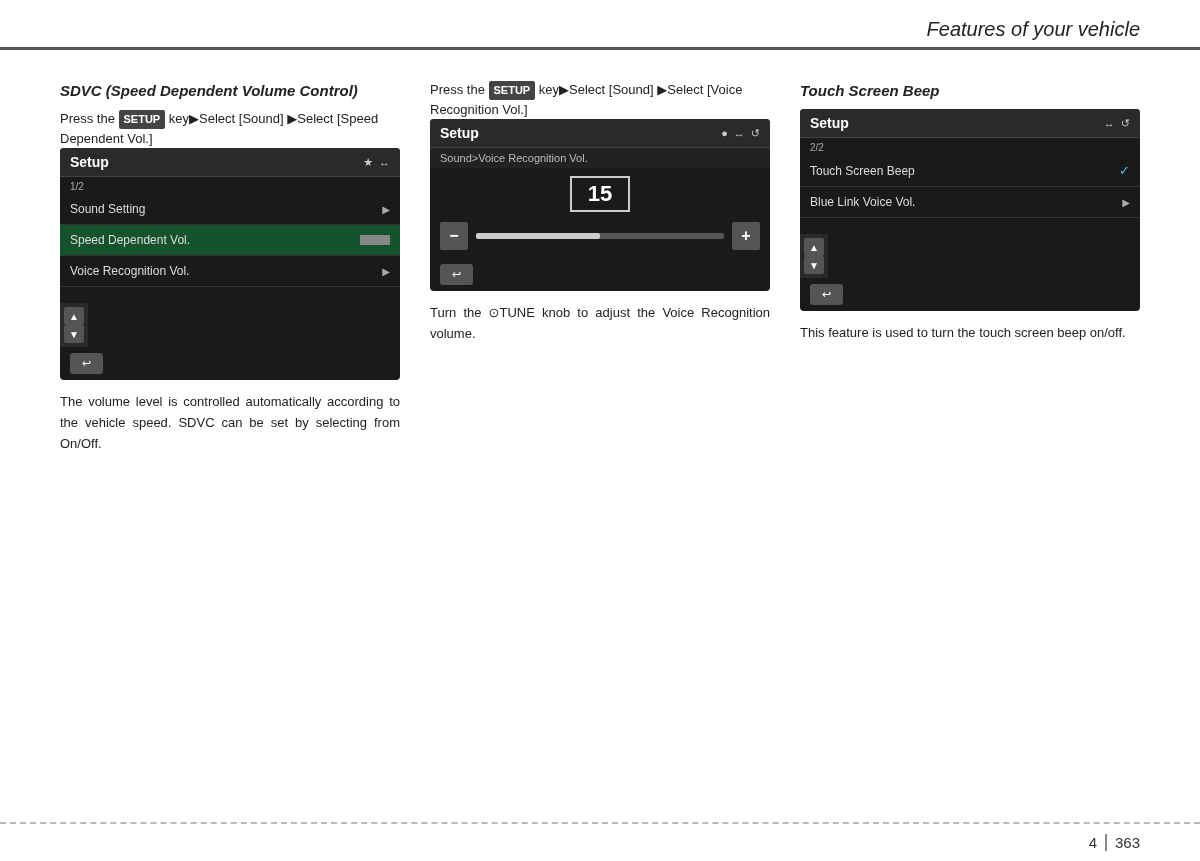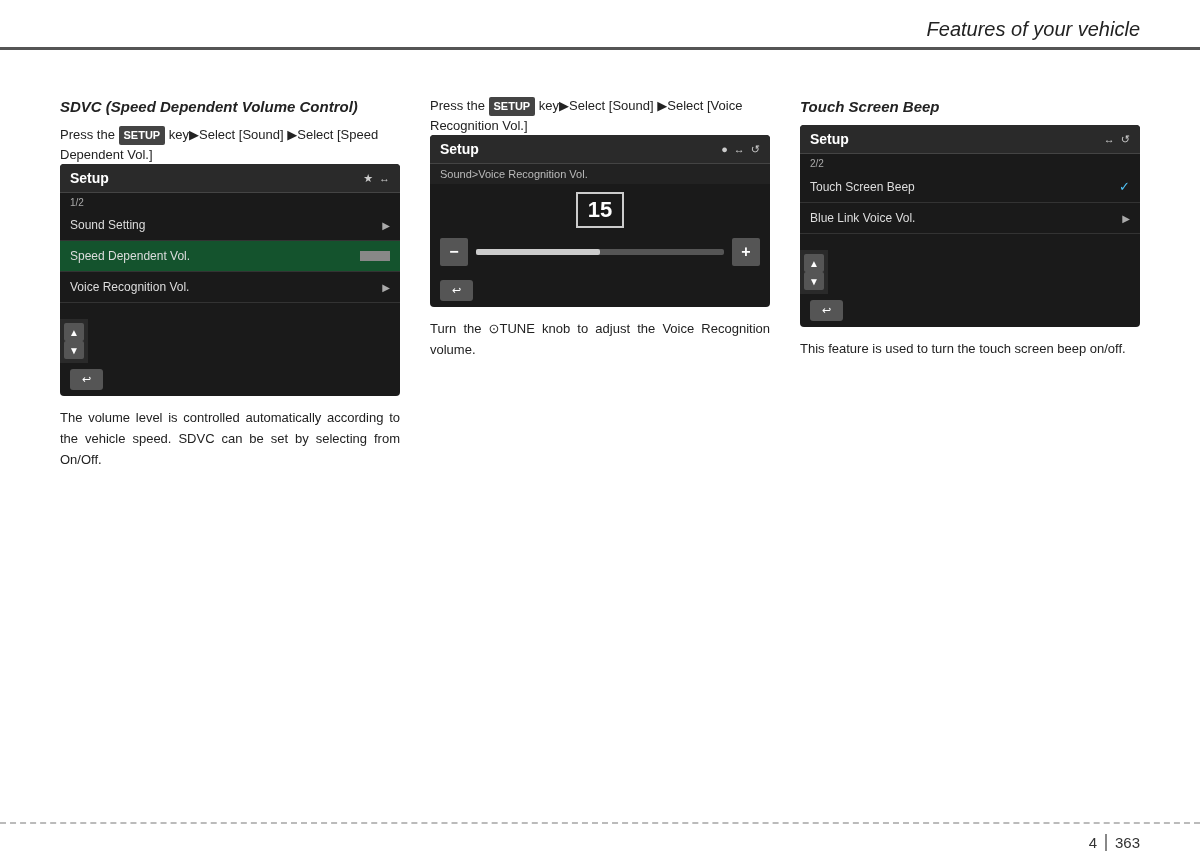--- a/index.html
+++ b/index.html
@@ -26,21 +26,21 @@
       font-style: italic;
       font-size: 20px;
       color: #222;
       margin-left: 20px;
     }
 
     
     .content {
       display: flex;
       flex-direction: row;
-      padding: 46px 60px 20px 60px;
+      padding: 30px 60px 20px 60px;
       gap: 30px;
     }
 
     
     .col {
       flex: 1;
       display: flex;
       flex-direction: column;
     }
 
@@ -193,21 +193,21 @@
       flex-direction: column;
       align-items: center;
       gap: 10px;
     }
 
     .vol-number-box {
       border: 2px solid #ccc;
       color: #fff;
       font-size: 22px;
       font-weight: bold;
-      width: 48px;
+      width: 60px;
       height: 36px;
       display: flex;
       align-items: center;
       justify-content: center;
     }
 
     .vol-slider-row {
       display: flex;
       align-items: center;
       width: 100%;

